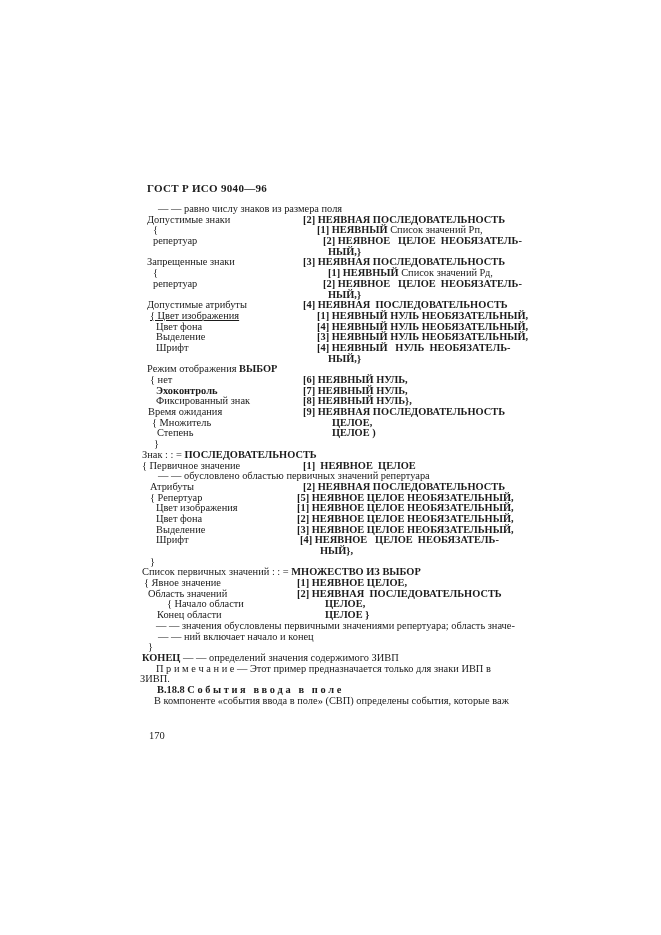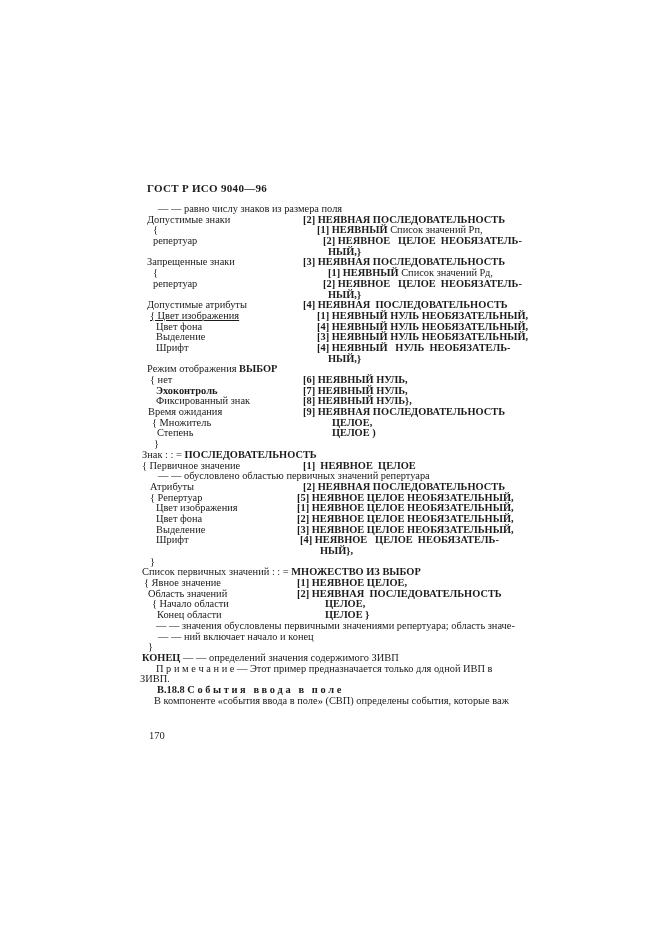--- a/index.html
+++ b/index.html
@@ -77,26 +77,26 @@
       <div class="line"><span class="l" style="margin-left: 10px;"><span class="seg">{ Репертуар</span></span><span class="r" style="left: 157px;"><span class="seg b">[5] НЕЯВНОЕ ЦЕЛОЕ НЕОБЯЗАТЕЛЬНЫЙ,</span></span></div>
       <div class="line"><span class="l" style="margin-left: 16px;"><span class="seg">Цвет изображения</span></span><span class="r" style="left: 157px;"><span class="seg b">[1] НЕЯВНОЕ ЦЕЛОЕ НЕОБЯЗАТЕЛЬНЫЙ,</span></span></div>
       <div class="line"><span class="l" style="margin-left: 16px;"><span class="seg">Цвет фона</span></span><span class="r" style="left: 157px;"><span class="seg b">[2] НЕЯВНОЕ ЦЕЛОЕ НЕОБЯЗАТЕЛЬНЫЙ,</span></span></div>
       <div class="line"><span class="l" style="margin-left: 16px;"><span class="seg">Выделение</span></span><span class="r" style="left: 157px;"><span class="seg b">[3] НЕЯВНОЕ ЦЕЛОЕ НЕОБЯЗАТЕЛЬНЫЙ,</span></span></div>
       <div class="line"><span class="l" style="margin-left: 16px;"><span class="seg">Шрифт</span></span><span class="r" style="left: 160px;"><span class="seg b">[4] НЕЯВНОЕ   ЦЕЛОЕ  НЕОБЯЗАТЕЛЬ-</span></span></div>
       <div class="line"><span class="r" style="left: 180px;"><span class="seg b">НЫЙ},</span></span></div>
       <div class="line"><span class="l" style="margin-left: 10px;"><span class="seg">}</span></span></div>
       <div class="line"><span class="l" style="margin-left: 2px;"><span class="seg">Список первичных значений : : = </span><span class="seg b">МНОЖЕСТВО ИЗ ВЫБОР</span></span></div>
       <div class="line"><span class="l" style="margin-left: 4px;"><span class="seg">{ Явное значение</span></span><span class="r" style="left: 157px;"><span class="seg b">[1] НЕЯВНОЕ ЦЕЛОЕ,</span></span></div>
       <div class="line"><span class="l" style="margin-left: 8px;"><span class="seg">Область значений</span></span><span class="r" style="left: 157px;"><span class="seg b">[2] НЕЯВНАЯ  ПОСЛЕДОВАТЕЛЬНОСТЬ</span></span></div>
-      <div class="line"><span class="l" style="margin-left: 12px;"><span class="seg">{ Начало области</span></span><span class="r" style="left: 185px;"><span class="seg b">ЦЕЛОЕ,</span></span></div>
+      <div class="line"><span class="l" style="margin-left: 27px;"><span class="seg">{ Начало области</span></span><span class="r" style="left: 185px;"><span class="seg b">ЦЕЛОЕ,</span></span></div>
       <div class="line"><span class="l" style="margin-left: 17px;"><span class="seg">Конец области</span></span><span class="r" style="left: 185px;"><span class="seg b">ЦЕЛОЕ }</span></span></div>
       <div class="line"><span class="l" style="margin-left: 16px;"><span class="seg">— — значения обусловлены первичными значениями репертуара; область значе-</span></span></div>
       <div class="line"><span class="l" style="margin-left: 18px;"><span class="seg">— — ний включает начало и конец</span></span></div>
       <div class="line"><span class="l" style="margin-left: 8px;"><span class="seg">}</span></span></div>
       <div class="line"><span class="l" style="margin-left: 2px;"><span class="seg b">КОНЕЦ</span><span class="seg"> — — определений значения содержимого ЗИВП</span></span></div>
-      <div class="line"><span class="l" style="margin-left: 16px;"><span class="seg">П р и м е ч а н и е — Этот пример предназначается только для одной ИВП в</span></span></div>
+      <div class="line"><span class="l" style="margin-left: 16px;"><span class="seg">П р и м е ч а н и е — Этот пример предназначается только для знаки ИВП в</span></span></div>
       <div class="line"><span class="l" style="margin-left: 0px;"><span class="seg">ЗИВП.</span></span></div>
       <div class="line"><span class="l" style="margin-left: 17px;"><span class="seg b">В.18.8 С о б ы т и я   в в о д а   в   п о л е</span></span></div>
       <div class="line"><span class="l" style="margin-left: 14px;"><span class="seg">В компоненте «события ввода в поле» (СВП) определены события, которые важ</span></span></div>
     </div>
 
   <div class="page-number">170</div>
 </div>
 
 </body></html>

